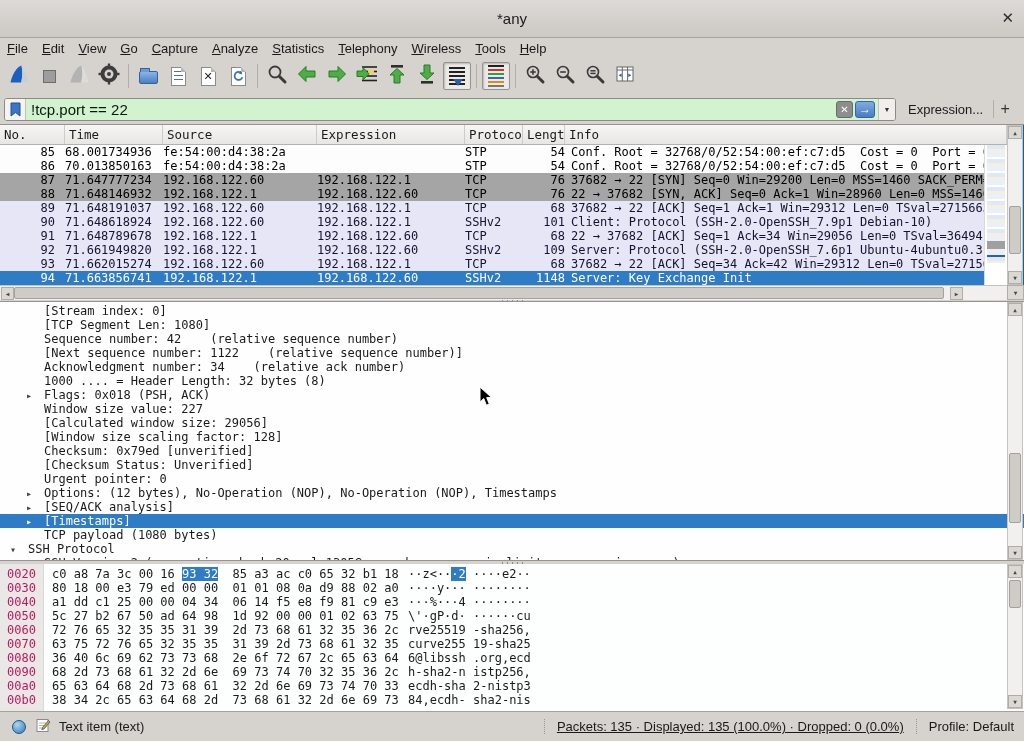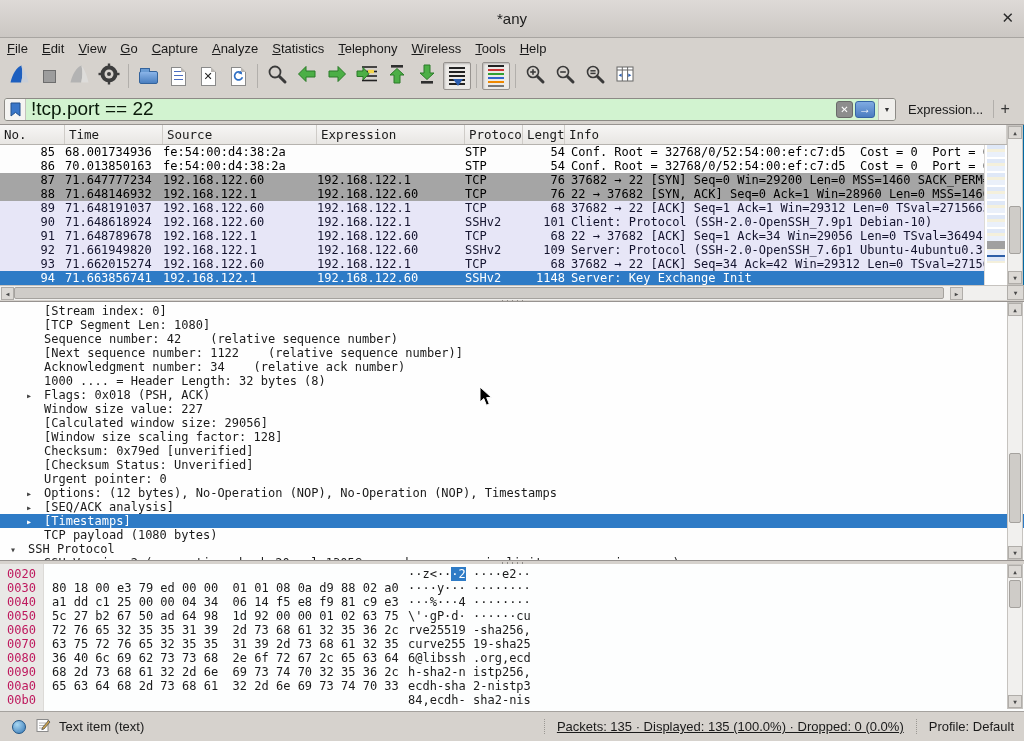--- a/index.html
+++ b/index.html
@@ -32,21 +32,21 @@
   .bits{width:9px;height:11px;background:repeating-linear-gradient(180deg,#4a6cc0 0 1.5px,transparent 1.5px 4px);}
   .filex{font-size:11px;font-weight:bold;color:#222;line-height:1;}
   .lines-icon{display:flex;flex-direction:column;gap:2px;position:relative;}
   .lines-icon i{display:block;width:16px;height:2px;background:#222;}
   .tri-down{position:absolute;left:4px;bottom:-1px;width:0;height:0;border-left:5px solid transparent;border-right:5px solid transparent;border-top:7px solid #2a5db0;}
 
   
   .filterbar{position:absolute;left:0;top:94px;width:1024px;height:30px;display:flex;align-items:center;padding:0 6px 0 4px;}
   .filter-field{flex:0 0 892px;height:23px;border:1px solid #8d8a86;border-radius:3px;background:#d2f3d0;display:flex;align-items:center;overflow:hidden;}
   .fb-bookmark{width:21px;height:100%;background:#f5f4f2;border-right:1px solid #c4c1bd;display:flex;align-items:center;justify-content:center;}
-  .filter-text{flex:1;font-size:19px;color:#0a1a0a;padding-left:5px;white-space:pre;}
+  .filter-text{flex:1;font-size:15px;color:#0a1a0a;padding-left:5px;white-space:pre;}
   .fb-clear{width:17px;height:17px;border-radius:3px;background:#8d8d8d;border:1px solid #6a6a6a;color:#fff;font-size:10px;font-weight:bold;
     display:flex;align-items:center;justify-content:center;margin-right:2px;}
   .fb-apply{width:20px;height:17px;border-radius:3px;background:linear-gradient(#7fabe2,#4a7cc0);border:1px solid #3565a5;color:#fff;font-size:12px;font-weight:bold;
     display:flex;align-items:center;justify-content:center;line-height:1;}
   .fb-caret{width:17px;height:100%;background:#f0efec;border-left:1px solid #c4c1bd;margin-left:3px;display:flex;align-items:center;justify-content:center;font-size:7px;color:#333;}
   .expr{font-size:13px;margin:0 10px 0 12px;}
   .fsep{width:1px;height:18px;background:#b2afab;}
   .plus{font-size:16px;color:#333;width:22px;text-align:center;}
 
   
@@ -385,30 +385,30 @@
     </div>
   </div>
 
   <div class="split" style="top:561px;height:3px;">
       <i></i>
     </div>
 
   <div class="hexpane mono">
     <div class="offcol"></div>
     <div id="hexrows" style="position:relative;padding-top:3px;">
-        <div class="hrow"><span class="off">0020</span><span class="as"><span>··z&lt;··</span><span class="hl">·2</span><span> ····e2··</span></span></div>
+        <div class="hrow"><span class="off">0020</span><span class="hx"><span>c0 a8 7a 3c 00 16 </span><span class="hl">93 32</span><span>  85 a3 ac c0 65 32 b1 18</span></span><span class="as"><span>··z&lt;··</span><span class="hl">·2</span><span> ····e2··</span></span></div>
         <div class="hrow"><span class="off">0030</span><span class="hx"><span>80 18 00 e3 79 ed 00 00  01 01 08 0a d9 88 02 a0</span></span><span class="as"><span>····y··· ········</span></span></div>
         <div class="hrow"><span class="off">0040</span><span class="hx"><span>a1 dd c1 25 00 00 04 34  06 14 f5 e8 f9 81 c9 e3</span></span><span class="as"><span>···%···4 ········</span></span></div>
         <div class="hrow"><span class="off">0050</span><span class="hx"><span>5c 27 b2 67 50 ad 64 98  1d 92 00 00 01 02 63 75</span></span><span class="as"><span>\'·gP·d· ······cu</span></span></div>
         <div class="hrow"><span class="off">0060</span><span class="hx"><span>72 76 65 32 35 35 31 39  2d 73 68 61 32 35 36 2c</span></span><span class="as"><span>rve25519 -sha256,</span></span></div>
         <div class="hrow"><span class="off">0070</span><span class="hx"><span>63 75 72 76 65 32 35 35  31 39 2d 73 68 61 32 35</span></span><span class="as"><span>curve255 19-sha25</span></span></div>
         <div class="hrow"><span class="off">0080</span><span class="hx"><span>36 40 6c 69 62 73 73 68  2e 6f 72 67 2c 65 63 64</span></span><span class="as"><span>6@libssh .org,ecd</span></span></div>
         <div class="hrow"><span class="off">0090</span><span class="hx"><span>68 2d 73 68 61 32 2d 6e  69 73 74 70 32 35 36 2c</span></span><span class="as"><span>h-sha2-n istp256,</span></span></div>
         <div class="hrow"><span class="off">00a0</span><span class="hx"><span>65 63 64 68 2d 73 68 61  32 2d 6e 69 73 74 70 33</span></span><span class="as"><span>ecdh-sha 2-nistp3</span></span></div>
-        <div class="hrow"><span class="off">00b0</span><span class="as"><span>84,ecdh- sha2-nis</span></span></div>
+        <div class="hrow"><span class="off">00b0</span><span class="hx"><span>38 34 2c 65 63 64 68 2d  73 68 61 32 2d 6e 69 73</span></span><span class="as"><span>84,ecdh- sha2-nis</span></span></div>
       </div>
     <div class="vsb" style="left:1007px;top:0;height:145px;">
       <div class="sb-btn" style="top:0;">▲</div>
       <div class="sb-thumb" style="top:15px;height:28px;"></div>
       <div class="sb-btn" style="bottom:0;">▼</div>
     </div>
   </div>
 
   <div class="statusbar">
     <span class="exp-dot"></span>

